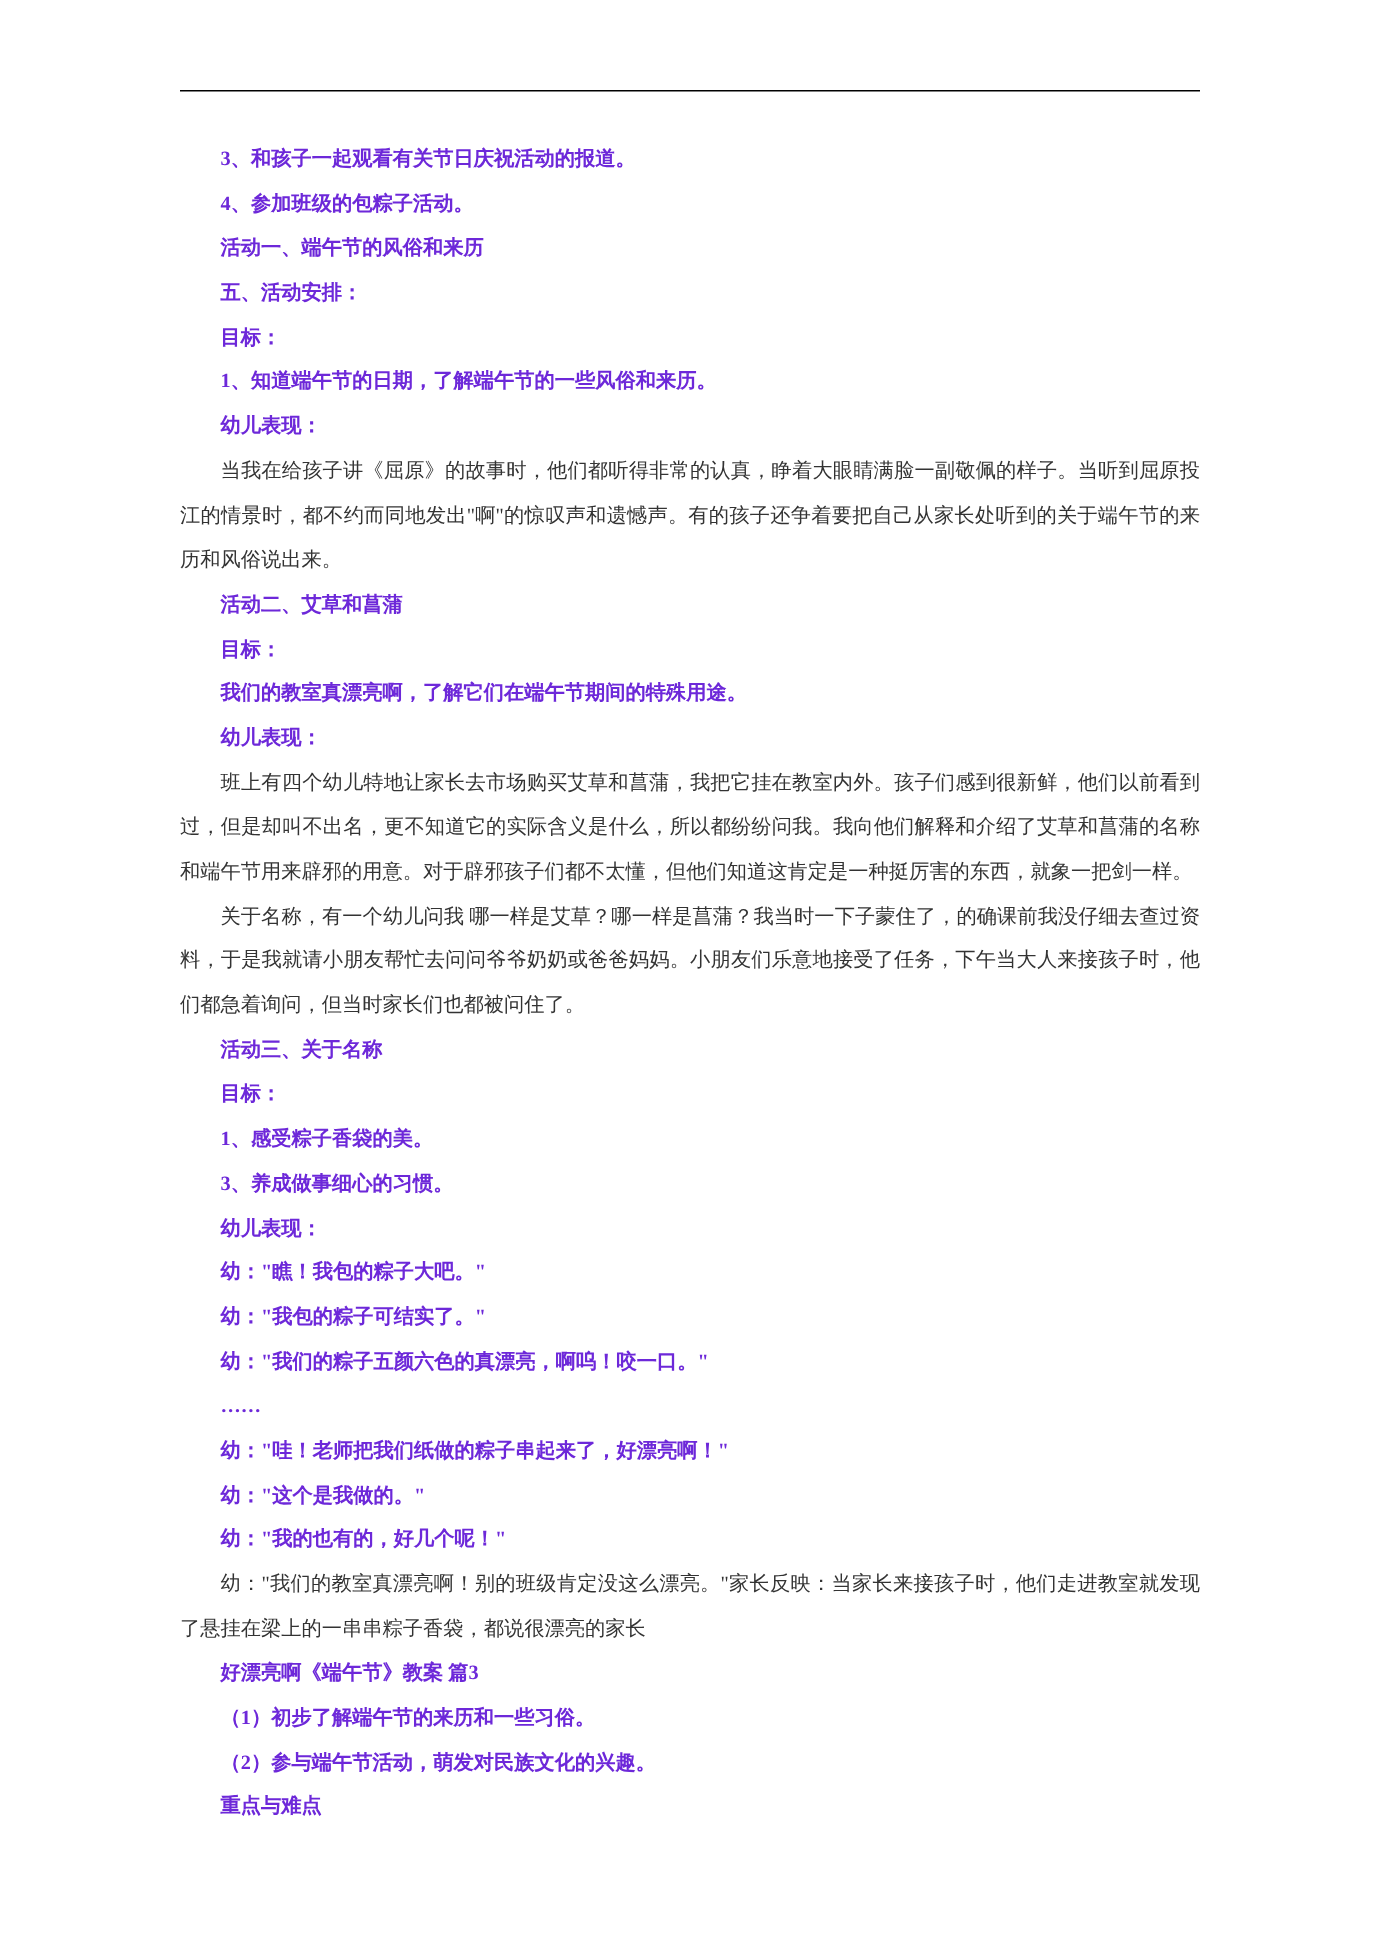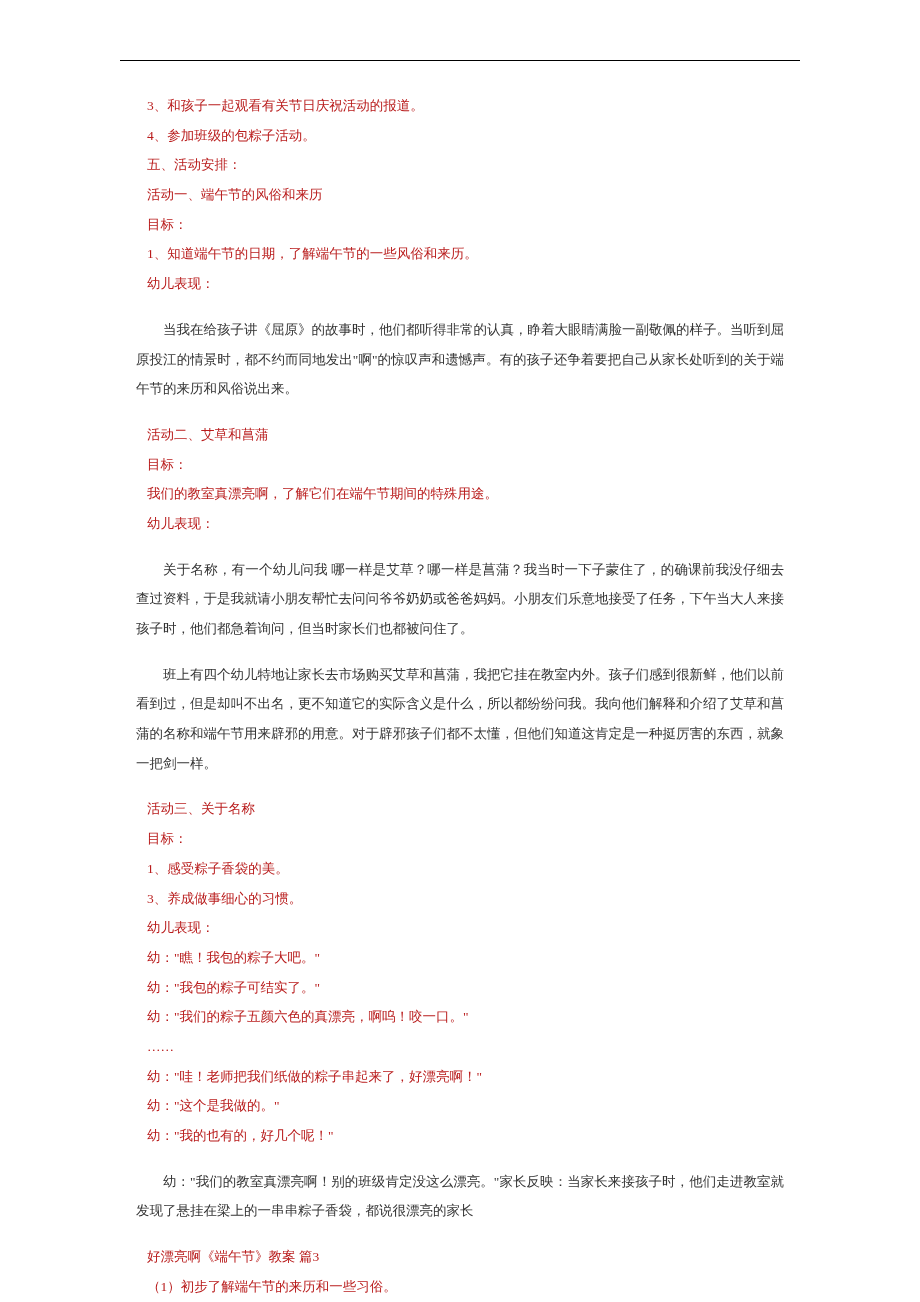--- a/index.html
+++ b/index.html
@@ -11,54 +11,55 @@
   }
   .page {
     padding: 60px 120px 60px 120px;
   }
   .hr-line {
     border-top: 1px solid #000;
     margin-bottom: 30px;
   }
   .line {
     font-size: 13.5px;
-    color: #b91c1c;
+    color: #6d28d9;
     line-height: 2.2;
     text-indent: 2em;
     margin: 0;
+    font-weight: bold;
   }
   .wrap {
     font-size: 13.5px;
     color: #333;
     line-height: 2.2;
     text-indent: 2em;
-    margin: 16px;
+    margin: 0;
     text-align: justify;
   }
 </style>
 </head>
 <body>
 
 <div class="page">
   <div class="hr-line"></div>
 
   <p class="line">3、和孩子一起观看有关节日庆祝活动的报道。</p>
   <p class="line">4、参加班级的包粽子活动。</p>
+  <p class="line">活动一、端午节的风俗和来历</p>
   <p class="line">五、活动安排：</p>
-  <p class="line">活动一、端午节的风俗和来历</p>
   <p class="line">目标：</p>
   <p class="line">1、知道端午节的日期，了解端午节的一些风俗和来历。</p>
   <p class="line">幼儿表现：</p>
   <p class="wrap">当我在给孩子讲《屈原》的故事时，他们都听得非常的认真，睁着大眼睛满脸一副敬佩的样子。当听到屈原投江的情景时，都不约而同地发出"啊"的惊叹声和遗憾声。有的孩子还争着要把自己从家长处听到的关于端午节的来历和风俗说出来。</p>
   <p class="line">活动二、艾草和菖蒲</p>
   <p class="line">目标：</p>
   <p class="line">我们的教室真漂亮啊，了解它们在端午节期间的特殊用途。</p>
   <p class="line">幼儿表现：</p>
+  <p class="wrap">班上有四个幼儿特地让家长去市场购买艾草和菖蒲，我把它挂在教室内外。孩子们感到很新鲜，他们以前看到过，但是却叫不出名，更不知道它的实际含义是什么，所以都纷纷问我。我向他们解释和介绍了艾草和菖蒲的名称和端午节用来辟邪的用意。对于辟邪孩子们都不太懂，但他们知道这肯定是一种挺厉害的东西，就象一把剑一样。</p>
   <p class="wrap">关于名称，有一个幼儿问我 哪一样是艾草？哪一样是菖蒲？我当时一下子蒙住了，的确课前我没仔细去查过资料，于是我就请小朋友帮忙去问问爷爷奶奶或爸爸妈妈。小朋友们乐意地接受了任务，下午当大人来接孩子时，他们都急着询问，但当时家长们也都被问住了。</p>
-  <p class="wrap">班上有四个幼儿特地让家长去市场购买艾草和菖蒲，我把它挂在教室内外。孩子们感到很新鲜，他们以前看到过，但是却叫不出名，更不知道它的实际含义是什么，所以都纷纷问我。我向他们解释和介绍了艾草和菖蒲的名称和端午节用来辟邪的用意。对于辟邪孩子们都不太懂，但他们知道这肯定是一种挺厉害的东西，就象一把剑一样。</p>
   <p class="line">活动三、关于名称</p>
   <p class="line">目标：</p>
   <p class="line">1、感受粽子香袋的美。</p>
   <p class="line">3、养成做事细心的习惯。</p>
   <p class="line">幼儿表现：</p>
   <p class="line">幼："瞧！我包的粽子大吧。"</p>
   <p class="line">幼："我包的粽子可结实了。"</p>
   <p class="line">幼："我们的粽子五颜六色的真漂亮，啊呜！咬一口。"</p>
   <p class="line">……</p>
   <p class="line">幼："哇！老师把我们纸做的粽子串起来了，好漂亮啊！"</p>

